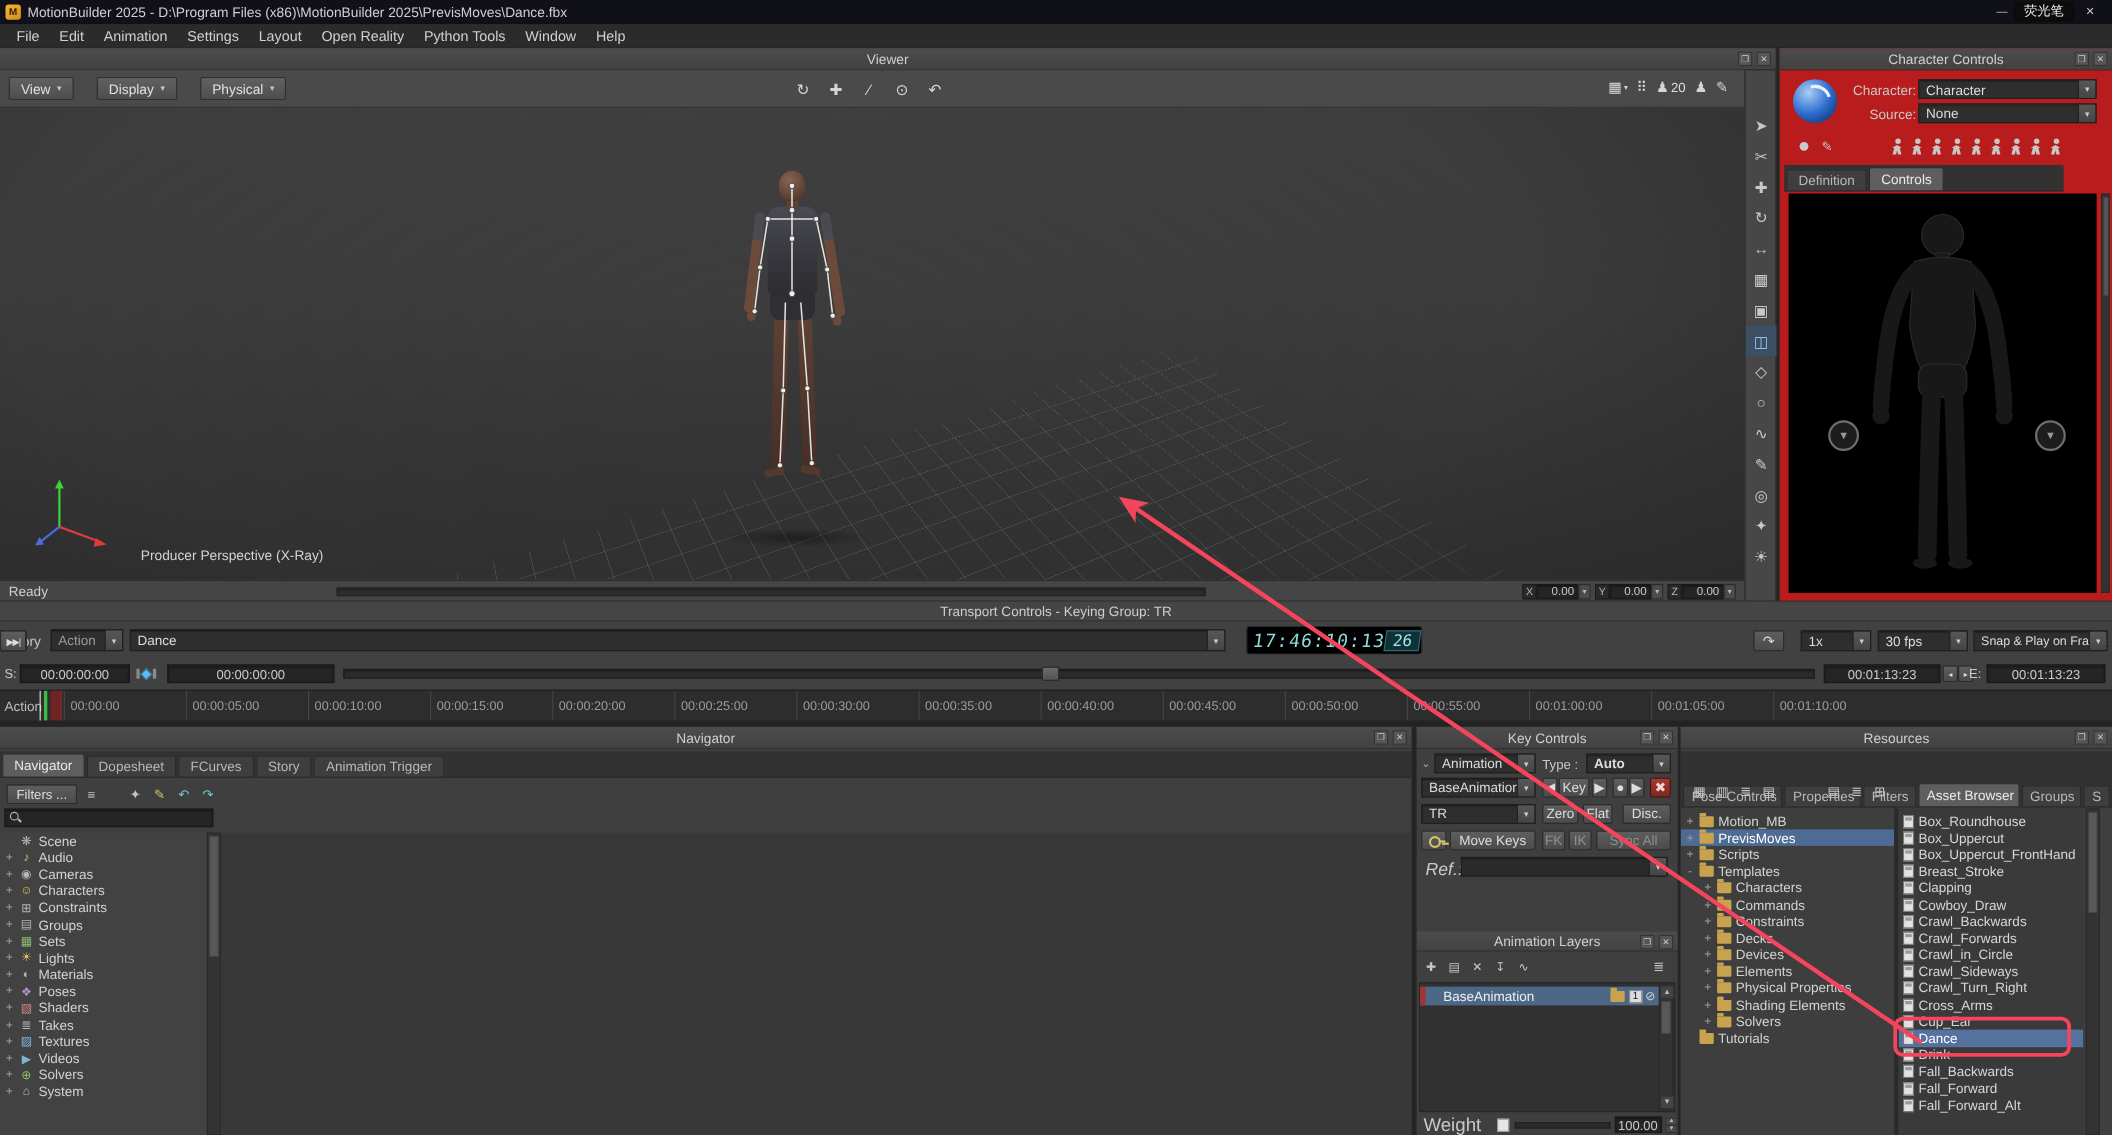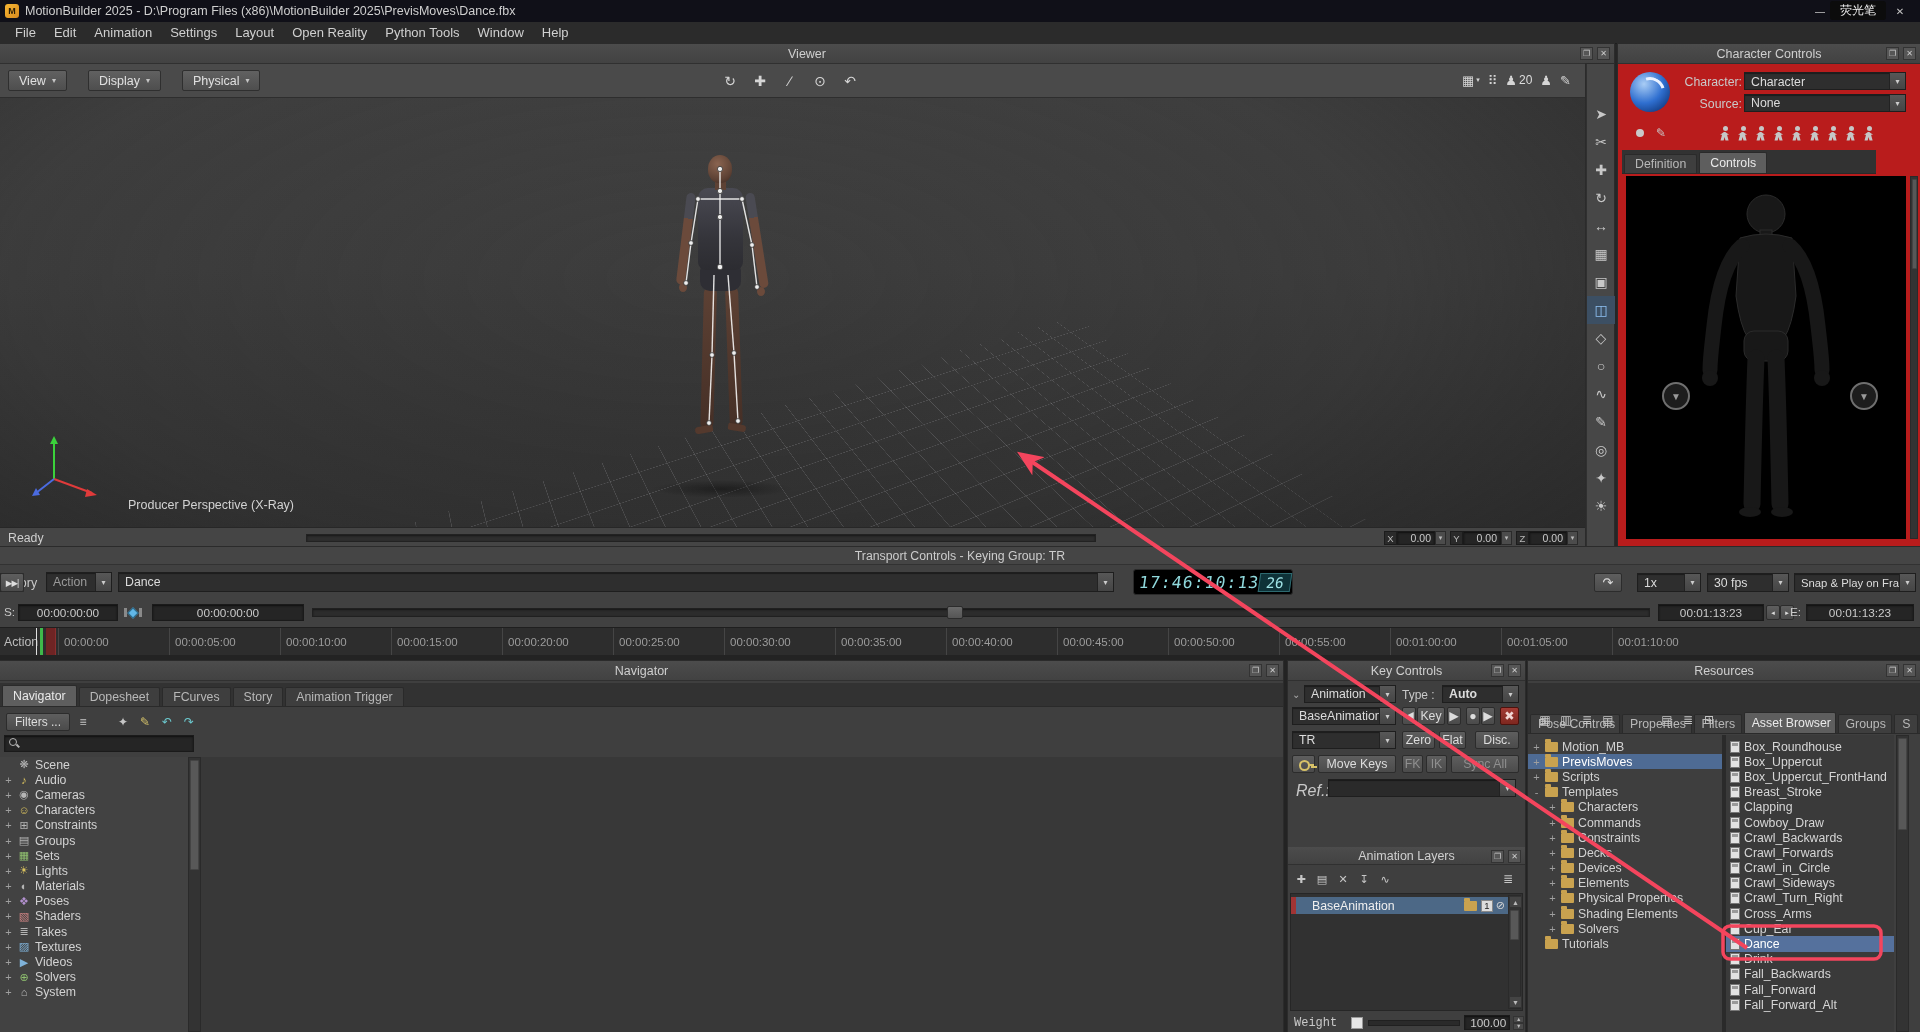--- a/index.html
+++ b/index.html
@@ -734,21 +734,21 @@
           <span class="badge1">1</span>
           <span style="color:#d5d5d5;font-size:11px;margin-right:4px;">⊘</span>
         </div>
         <div class="al-scroll scrolltrack">
           <span class="sarrow" style="top:0;">▲</span>
           <div class="scrollthumb"></div>
           <span class="sarrow" style="bottom:0;">▼</span>
         </div>
       </div>
       <div class="weight-row">
-        <span class="lbl" style="margin-left:6px;font-size:12px;font-family:Liberation Mono, monospace;">Weight</span>
+        <span class="lbl" style="margin-left:6px;font-size:17px;">Weight</span>
         <span class="weight-box"></span>
         <span class="weight-groove"></span>
         <span class="field weight-val">100.00</span>
         <span class="weight-spin">
           <span>▲</span>
           <span>▼</span>
         </span>
       </div>
     </div>
 

